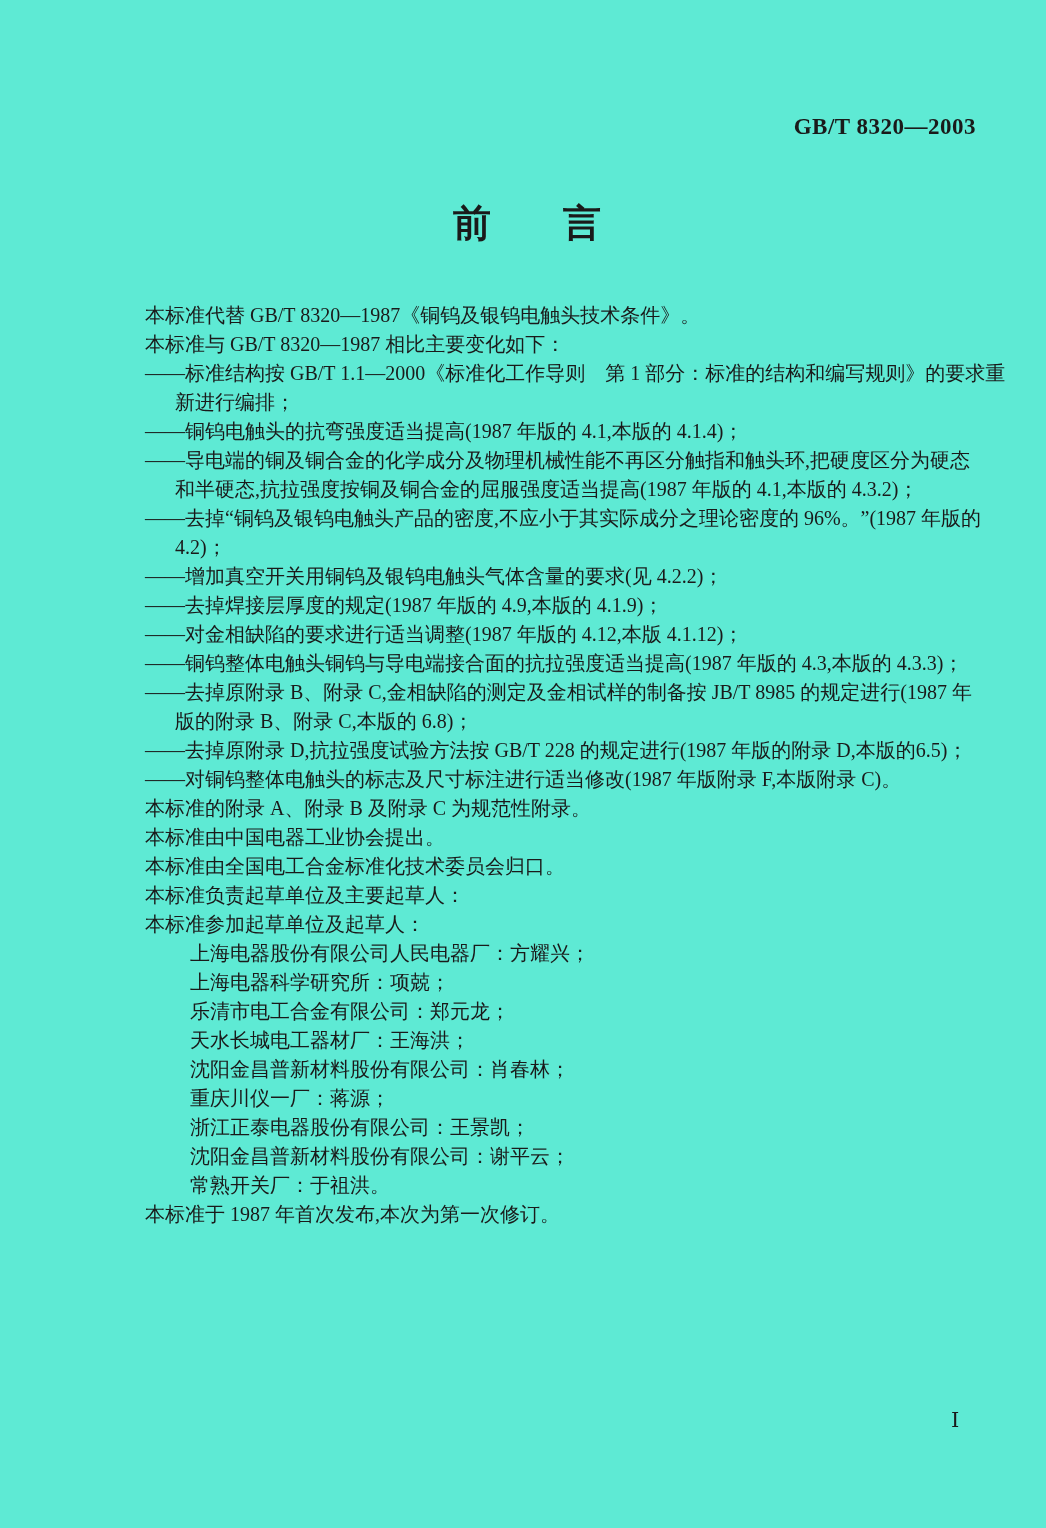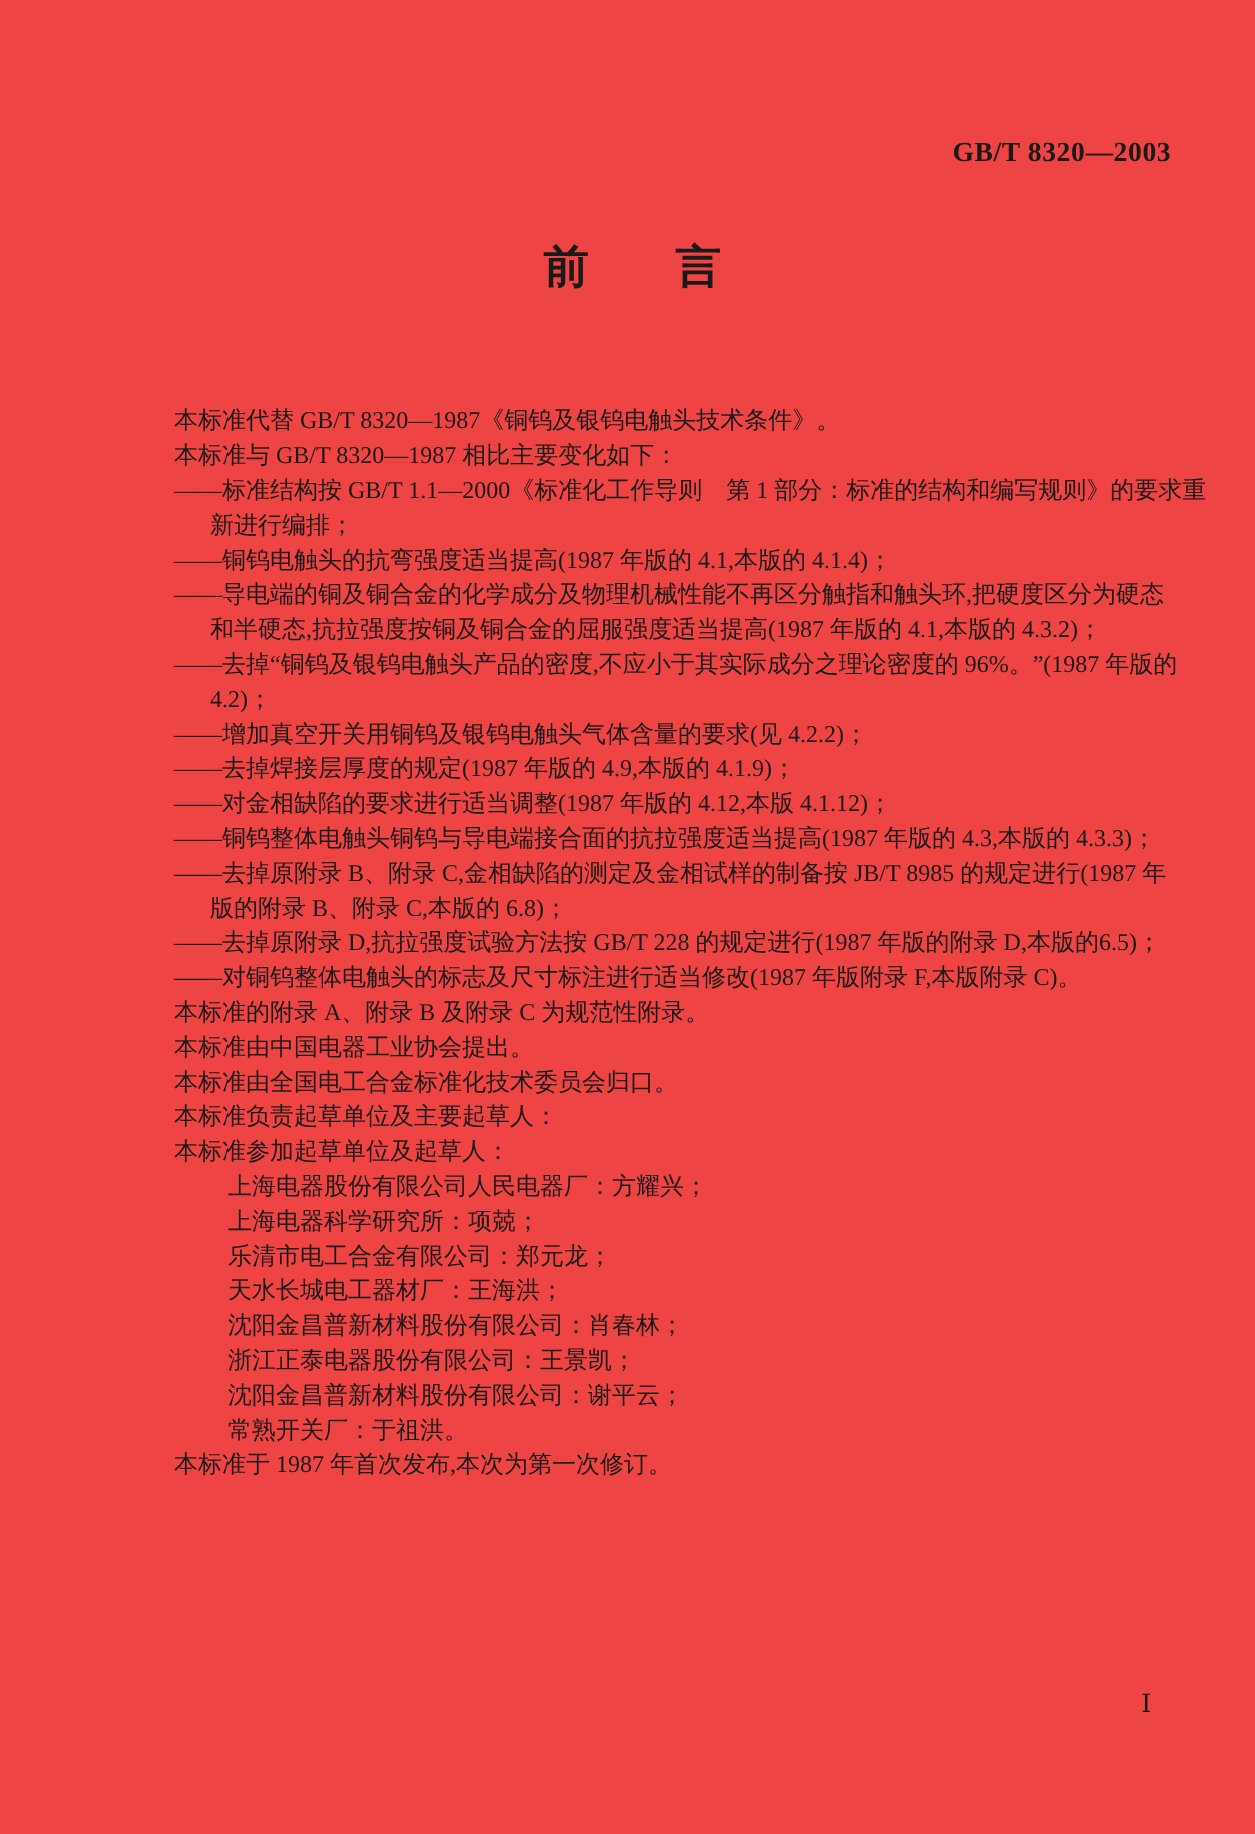--- a/index.html
+++ b/index.html
@@ -4,21 +4,21 @@
 <style>
   html, body {
     margin: 0;
     padding: 0;
     background: #ffffff;
   }
   .page {
     position: relative;
     width: 1046px;
     height: 1528px;
-    background: #ef4444;
+    background: #5eead4;
     font-family: "Liberation Serif", "DejaVu Serif", serif;
     color: #1a1a1a;
     overflow: hidden;
   }
   .doc-number {
     position: absolute;
     top: 114px;
     right: 70px;
     font-size: 23px;
     font-weight: bold;
@@ -39,21 +39,20 @@
   .title .t2 {
     margin-left: 72px;
   }
   .body-text {
     position: absolute;
     top: 301px;
     left: 145px;
     width: 846px;
     font-size: 20px;
     line-height: 29px;
-    margin-top: 36px;
   }
   .ln {
     height: 29px;
     white-space: nowrap;
   }
   .i1 { padding-left: 30px; }
   .i2 { padding-left: 45px; }
   .page-number {
     position: absolute;
     top: 1408px;
@@ -91,20 +90,21 @@
     <div class="ln i0">本标准的附录 A、附录 B 及附录 C 为规范性附录。</div>
     <div class="ln i0">本标准由中国电器工业协会提出。</div>
     <div class="ln i0">本标准由全国电工合金标准化技术委员会归口。</div>
     <div class="ln i0">本标准负责起草单位及主要起草人：</div>
     <div class="ln i0">本标准参加起草单位及起草人：</div>
     <div class="ln i2">上海电器股份有限公司人民电器厂：方耀兴；</div>
     <div class="ln i2">上海电器科学研究所：项兢；</div>
     <div class="ln i2">乐清市电工合金有限公司：郑元龙；</div>
     <div class="ln i2">天水长城电工器材厂：王海洪；</div>
     <div class="ln i2">沈阳金昌普新材料股份有限公司：肖春林；</div>
+    <div class="ln i2">重庆川仪一厂：蒋源；</div>
     <div class="ln i2">浙江正泰电器股份有限公司：王景凯；</div>
     <div class="ln i2">沈阳金昌普新材料股份有限公司：谢平云；</div>
     <div class="ln i2">常熟开关厂：于祖洪。</div>
     <div class="ln i0">本标准于 1987 年首次发布,本次为第一次修订。</div>
   </div>
 
   <div class="page-number">Ⅰ</div>
 
 </div>
 

